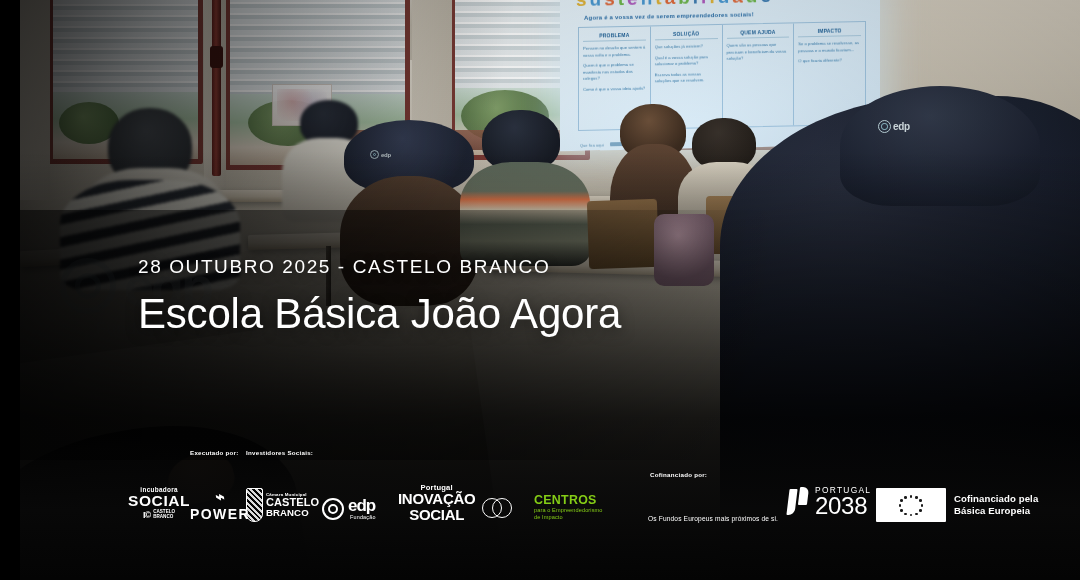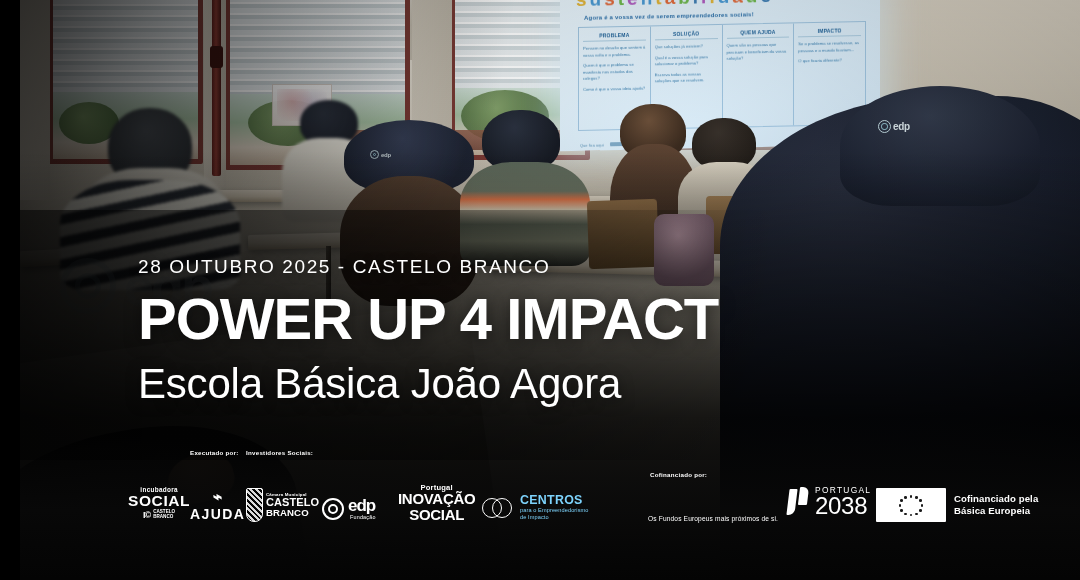--- a/index.html
+++ b/index.html
@@ -315,21 +315,21 @@
   .edpf-w { font:700 17px "Liberation Sans", sans-serif; letter-spacing:-1px; line-height:.95; }
   .edpf-s { font:400 5.4px "Liberation Sans", sans-serif; letter-spacing:.2px; margin-left:2px; }
 
   
   .pis { position:absolute; left:378px; bottom:58px; color:#fff; text-align:center; }
   .pis-1 { font:700 7.6px "Liberation Sans", sans-serif; letter-spacing:.2px; margin-bottom:-1px; }
   .pis-2 { font:700 15px "Liberation Sans", sans-serif; letter-spacing:-.3px; line-height:1.02; }
   .pis-3 { font:700 15px "Liberation Sans", sans-serif; letter-spacing:-.3px; line-height:1.02; }
 
   
-  .cen { position:absolute; left:462px; bottom:58px; display:flex; align-items:center; gap:8px; color:#7dd3fc; }
+  .cen { position:absolute; left:462px; bottom:58px; display:flex; align-items:center; gap:22px; color:#84cc16; }
   .cen-mark { position:relative; width:30px; height:20px; }
   .cen-mark i {
     position:absolute; top:0; width:20px; height:20px; border-radius:50%;
     border:1.6px solid #fff;
   }
   .cen-mark i:nth-child(1){ left:0; }
   .cen-mark i:nth-child(2){ left:10px; }
   .cen-t { text-align:left; }
   .cen-1 { font:700 12.4px "Liberation Sans", sans-serif; letter-spacing:.3px; line-height:1.05; }
   .cen-2 { font:400 5.6px "Liberation Sans", sans-serif; line-height:1.35; letter-spacing:.1px; }
@@ -554,21 +554,20 @@
     </div>
   </div>
 
   <div class="ov-vignette"></div>
   <div class="ov-left"></div>
   <div class="ov-bottom"></div>
   <div class="ov-text"></div>
 
   <div class="titleblock">
     <div class="kicker">28 OUTUBRO 2025 - CASTELO BRANCO</div>
-    <div class="headline">POWER UP 4 IMPACT</div>
     <div class="subhead">Escola Básica João Agora</div>
   </div>
 
   <div class="logobar">
 
     <div class="inc">
       <div class="inc-top">incubadora</div>
       <div class="inc-mid">SOCIAL</div>
       <div class="inc-bot">
         <span class="inc-ko">I©</span>
@@ -576,21 +575,21 @@
           <span>CASTELO</span><br>
           <span>BRANCO</span>
         </span>
       </div>
     </div>
 
     <div class="lg-cap" style="left:170px; bottom:98px; position:absolute;">Executado por:</div>
 
     <div class="alad">
       <div class="alad-mark">⌁</div>
-      <div class="alad-word">AJUDA</div>
+      <div class="alad-word">POWER</div>
     </div>
 
     <div class="lg-cap" style="left:226px; bottom:98px; position:absolute;">Investidores Sociais:</div>
 
     <div class="cbr">
       <div class="cbr-shield"></div>
       <div class="cbr-txt">
         <div class="cbr-1">Câmara Municipal</div>
         <div class="cbr-2">CASTELO</div>
         <div class="cbr-3">BRANCO</div>

